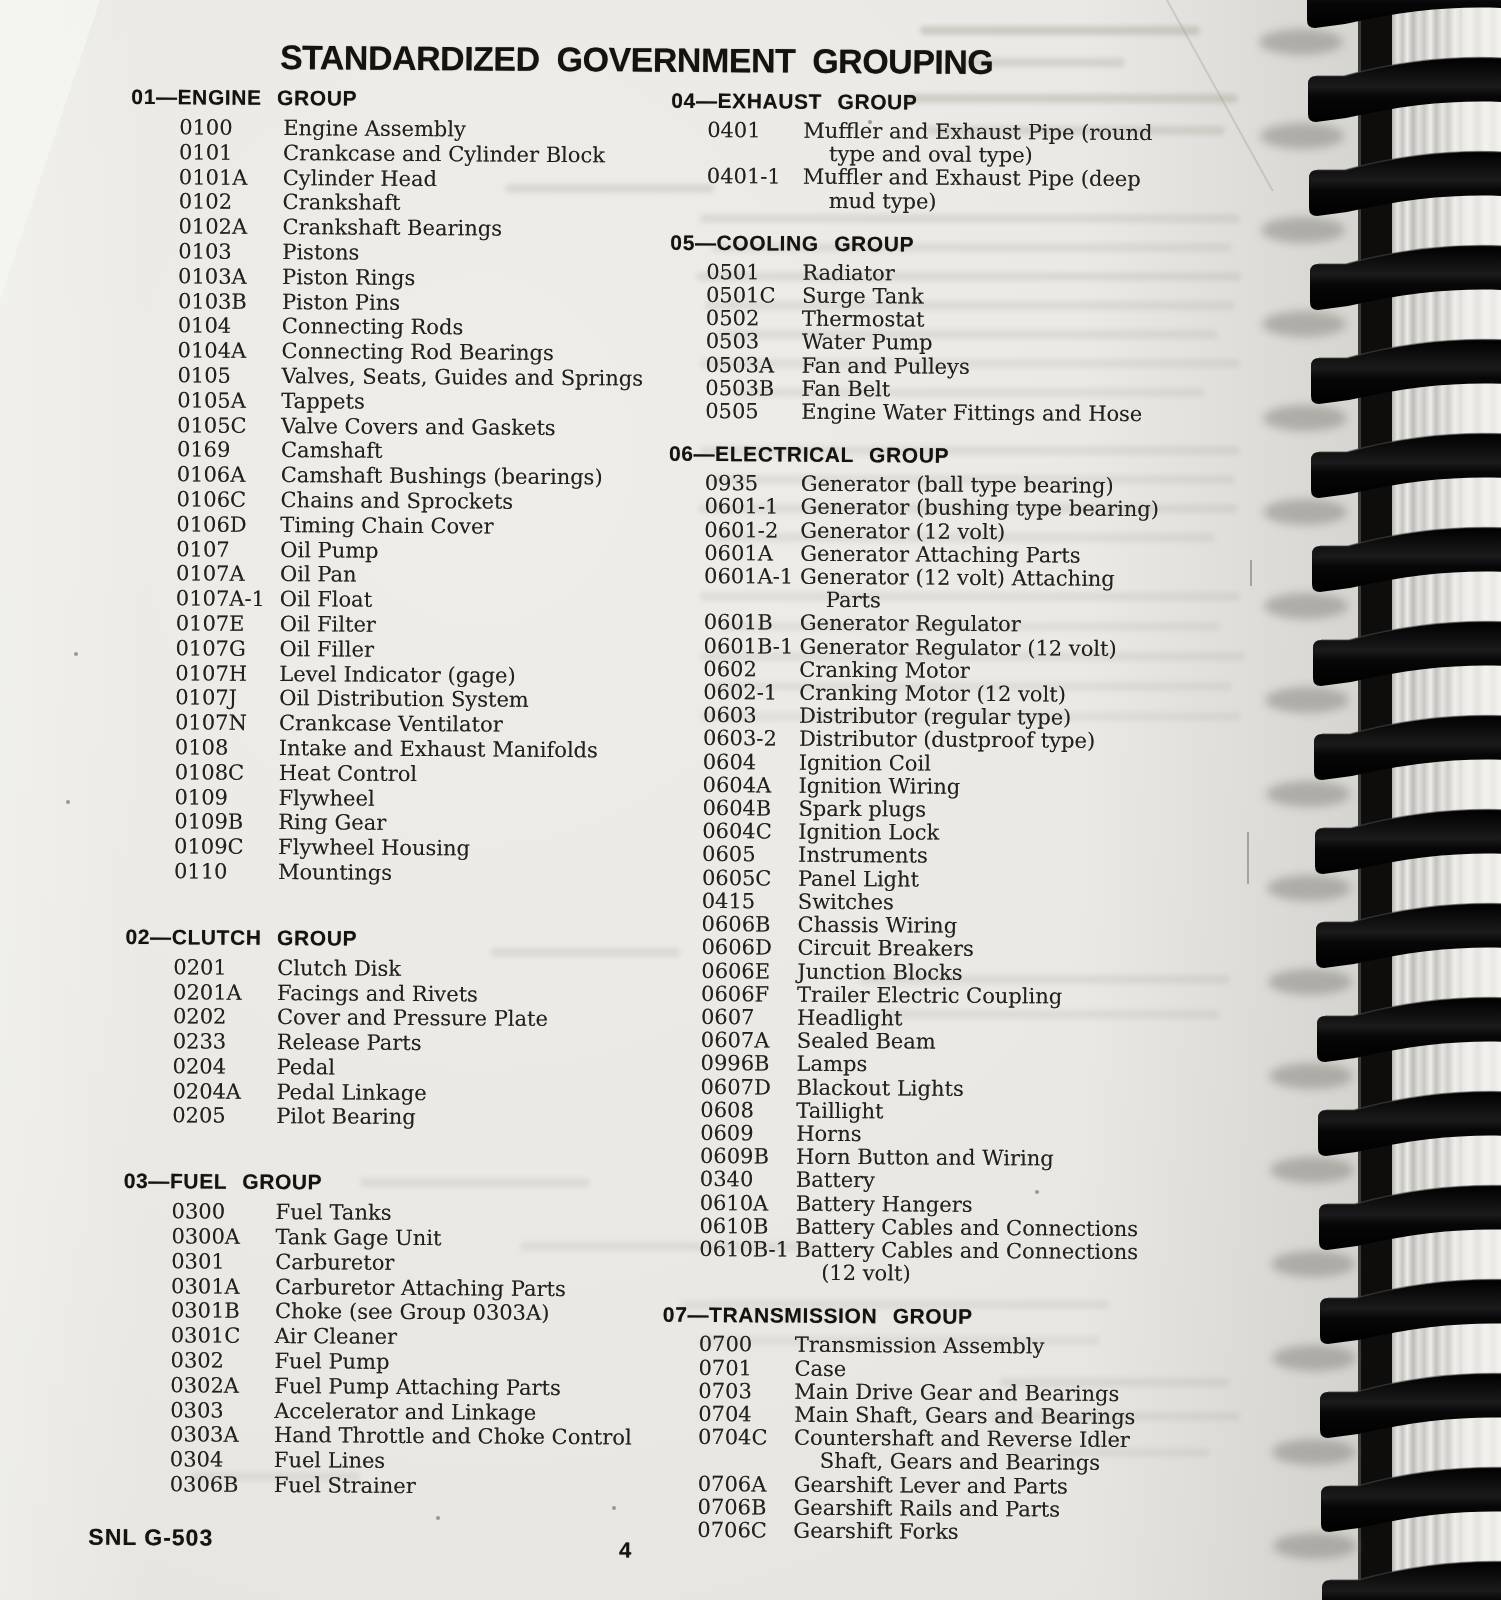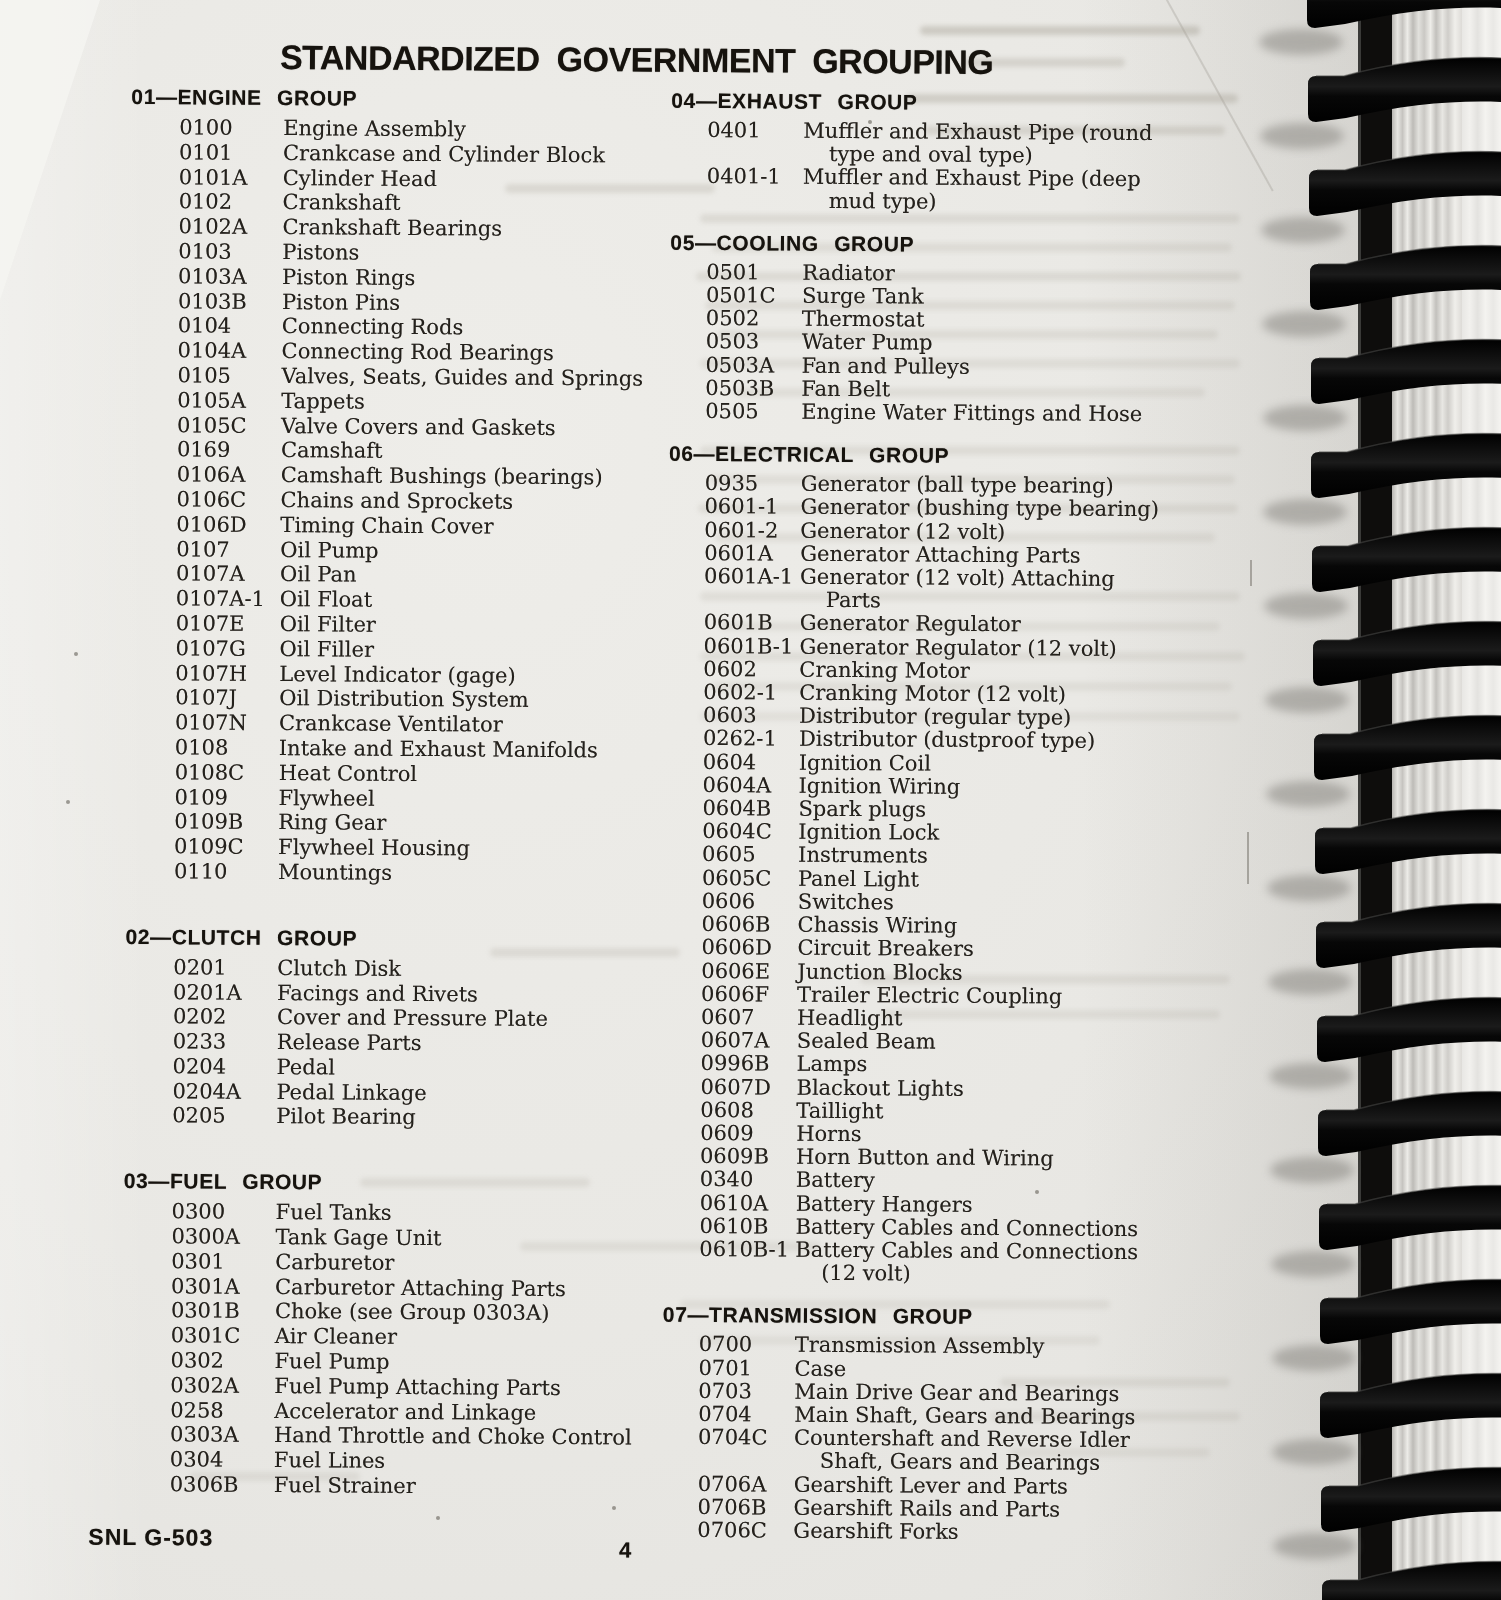--- a/index.html
+++ b/index.html
@@ -319,21 +319,21 @@
             </div>
             <div class="item">
               <span class="code">0302</span>
               <span class="desc">Fuel Pump</span>
             </div>
             <div class="item">
               <span class="code">0302A</span>
               <span class="desc">Fuel Pump Attaching Parts</span>
             </div>
             <div class="item">
-              <span class="code">0258</span>
+              <span class="code">0303</span>
               <span class="desc">Accelerator and Linkage</span>
             </div>
             <div class="item">
               <span class="code">0303A</span>
               <span class="desc">Hand Throttle and Choke Control</span>
             </div>
             <div class="item">
               <span class="code">0304</span>
               <span class="desc">Fuel Lines</span>
             </div>
@@ -431,21 +431,21 @@
             </div>
             <div class="item">
               <span class="code">0602-1</span>
               <span class="desc">Cranking Motor (12 volt)</span>
             </div>
             <div class="item">
               <span class="code">0603</span>
               <span class="desc">Distributor (regular type)</span>
             </div>
             <div class="item">
-              <span class="code">0262-1</span>
+              <span class="code">0603-2</span>
               <span class="desc">Distributor (dustproof type)</span>
             </div>
             <div class="item">
               <span class="code">0604</span>
               <span class="desc">Ignition Coil</span>
             </div>
             <div class="item">
               <span class="code">0604A</span>
               <span class="desc">Ignition Wiring</span>
             </div>
@@ -459,21 +459,21 @@
             </div>
             <div class="item">
               <span class="code">0605</span>
               <span class="desc">Instruments</span>
             </div>
             <div class="item">
               <span class="code">0605C</span>
               <span class="desc">Panel Light</span>
             </div>
             <div class="item">
-              <span class="code">0606</span>
+              <span class="code">0415</span>
               <span class="desc">Switches</span>
             </div>
             <div class="item">
               <span class="code">0606B</span>
               <span class="desc">Chassis Wiring</span>
             </div>
             <div class="item">
               <span class="code">0606D</span>
               <span class="desc">Circuit Breakers</span>
             </div>

